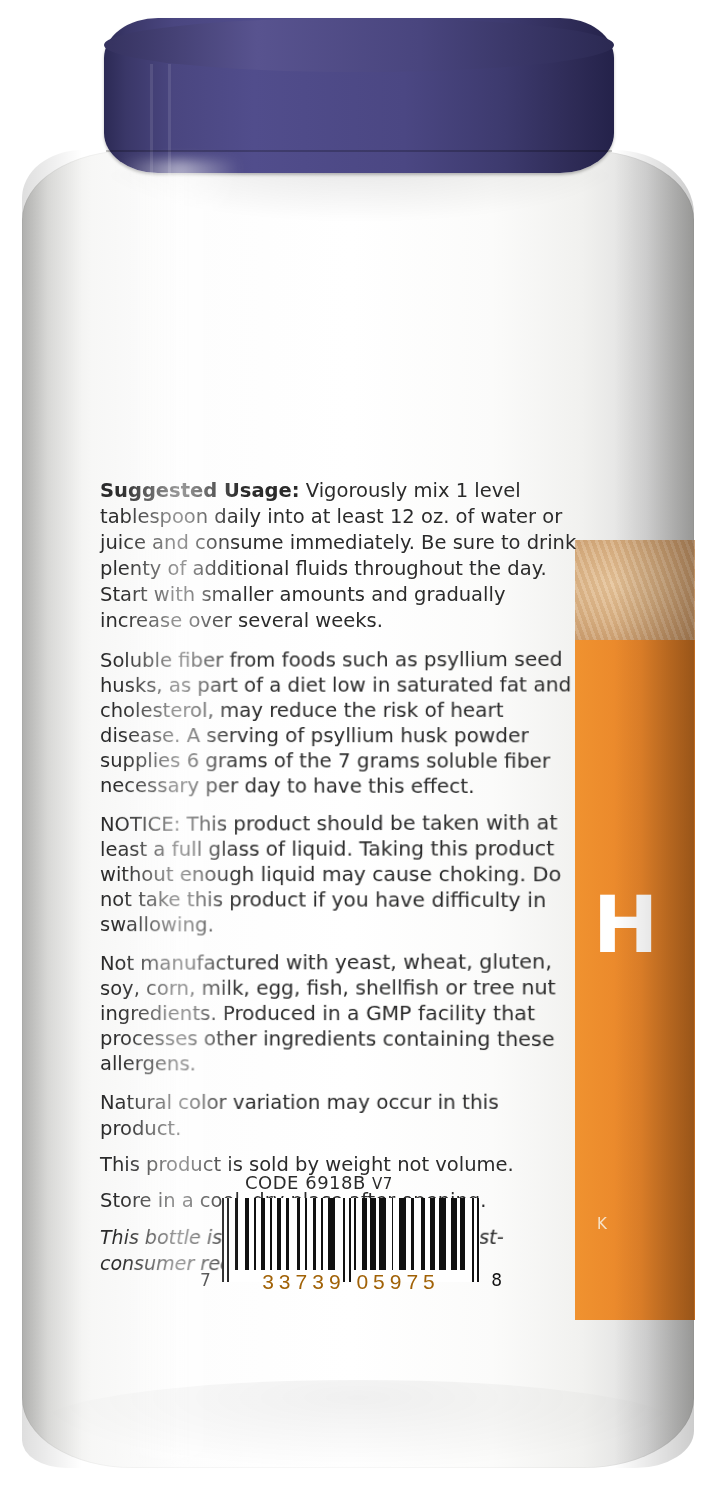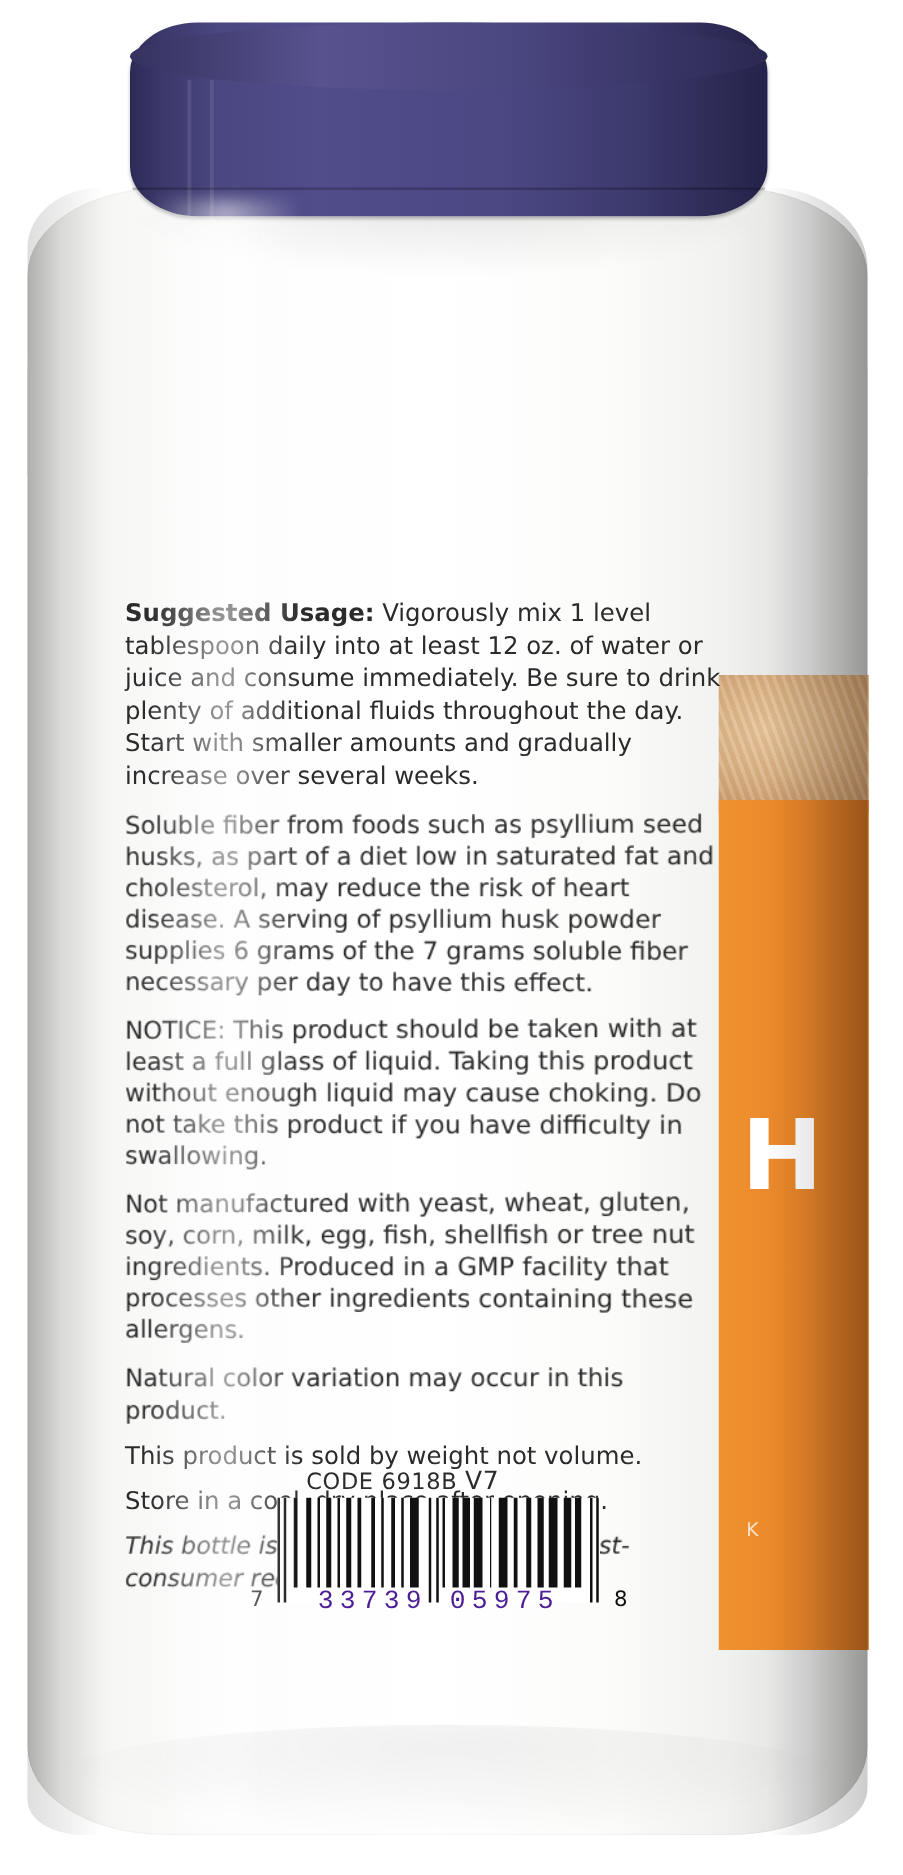--- a/index.html
+++ b/index.html
@@ -197,21 +197,21 @@
   
   .code-line {
     position: absolute;
     left: 245px;
     top: 1172px;
     font-size: 18px;
     color: #2b2b2b;
     letter-spacing: 0.5px;
     font-family: "DejaVu Sans", sans-serif;
   }
-  .code-line .ver { font-size: 20px; }
+  .code-line .ver { font-size: 15px; }
 
   .barcode-wrap {
     position: absolute;
     left: 196px;
     top: 1198px;
     width: 310px;
     height: 108px;
   }
   .barcode {
     position: absolute;
@@ -231,22 +231,22 @@
   }
   .barcode i.short { height: 72px; }
   .bc-digits {
     position: absolute;
     top: 72px;
     left: 0;
     width: 310px;
     text-align: center;
     font-size: 21px;
     letter-spacing: 5px;
-    color: #4c1d95;
-    font-family: Liberation Mono, monospace;
+    color: #a16207;
+    font-family: Liberation Sans, sans-serif;
   }
   .bc-side-left {
     position: absolute;
     top: 72px;
     left: 4px;
     font-size: 17px;
     color: #111;
   }
   .bc-side-right {
     position: absolute;

